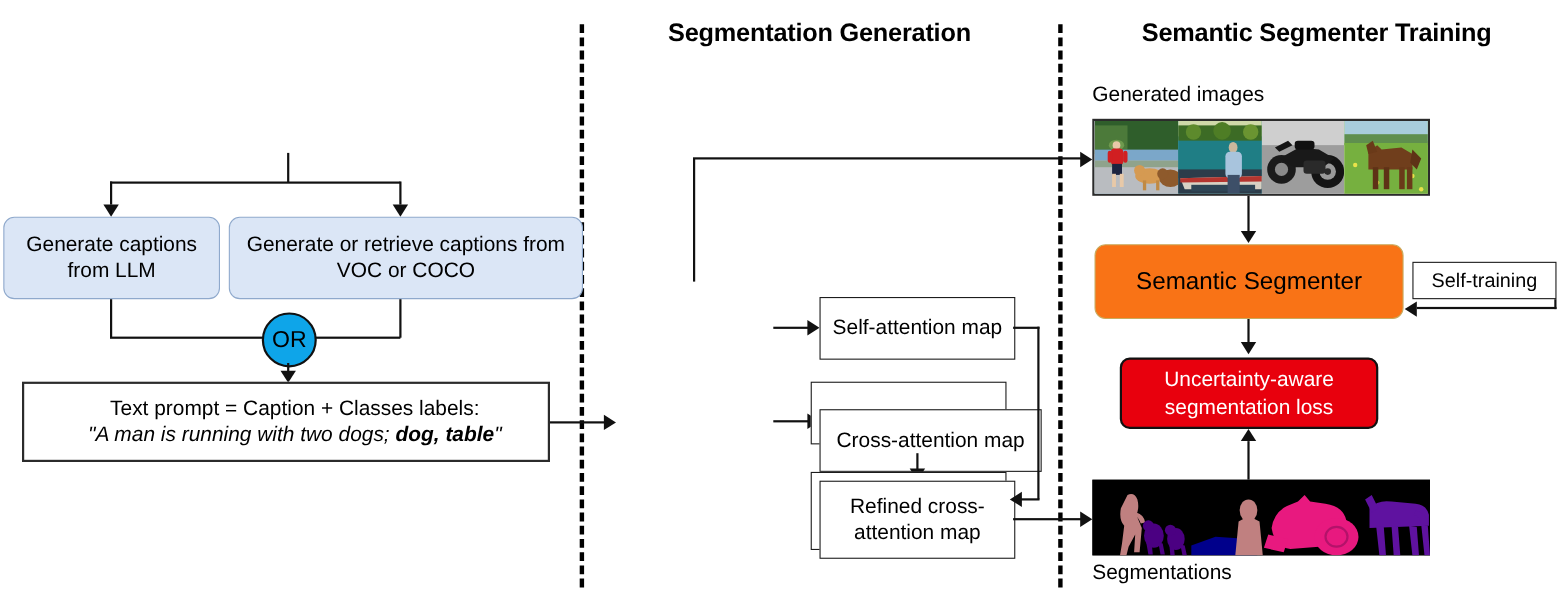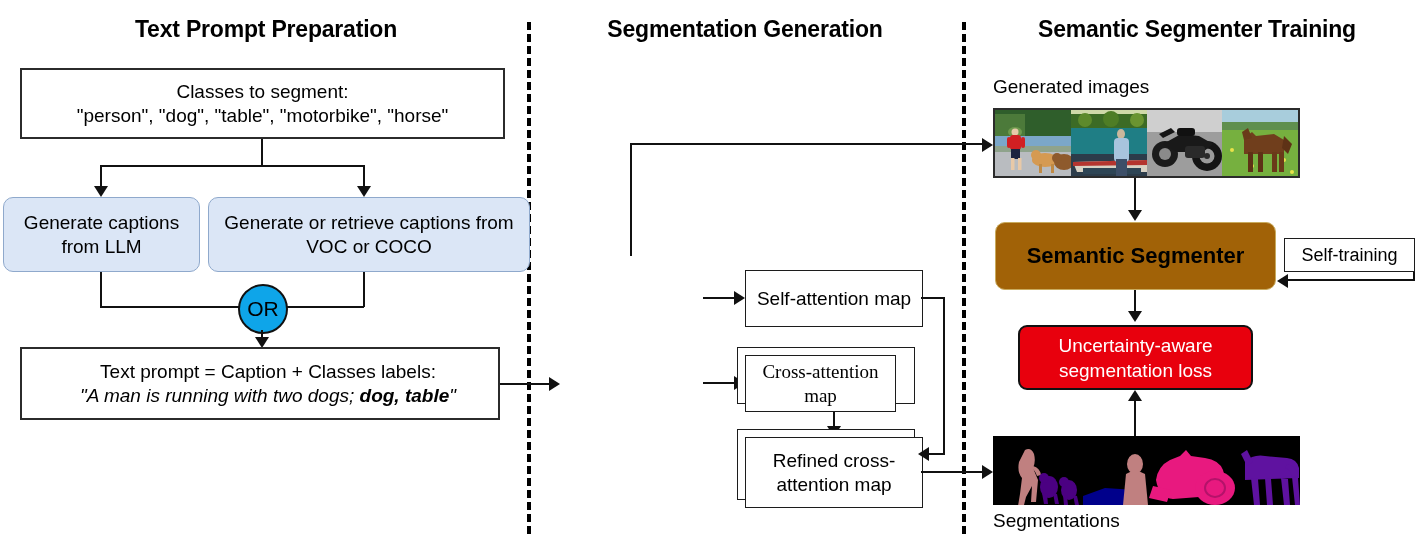--- a/index.html
+++ b/index.html
@@ -11,22 +11,22 @@
              text-align:center;white-space:nowrap;}
 
   .divider{position:absolute;width:0;border-left:4px dashed #000;}
 
   .box{position:absolute;box-sizing:border-box;border:2px solid #2b2b2b;background:#fff;
        display:flex;align-items:center;justify-content:center;text-align:center;
        font-size:19px;line-height:24px;}
   .box.blue{background:#dbe6f6;border:1px solid #8fa9cc;border-radius:10px;}
   .box.sd{background:#dbe6f6;border:1px solid #8fa9cc;border-radius:14px;
           flex-direction:column;font-weight:bold;font-size:21px;line-height:26px;}
-  .box.seg{background:#a16207;border:1px solid #c9ab5e;border-radius:10px;
-           font-weight:bold;font-size:22px;}
+  .box.seg{background:#f97316;border:1px solid #c9ab5e;border-radius:10px;
+           font-weight:normal;font-size:22px;}
   .box.loss{background:#e8000d;border:2px solid #111;border-radius:9px;color:#fff;
             font-size:19px;line-height:25px;}
   .box.small{font-size:18px;line-height:22px;}
   .box.thin{border:1.5px solid #1c1c1c;}
 
   .stack-shadow{position:absolute;box-sizing:border-box;border:1.5px solid #1c1c1c;background:#fff;}
 
   .line{position:absolute;background:#111;}
   .hline{height:2px;}
   .vline{width:2px;}
@@ -51,31 +51,26 @@
   .prompt-l2{display:block;font-style:italic;}
   .prompt-l2 b{font-style:italic;font-weight:bold;}
   .lock{font-size:30px;line-height:30px;margin-top:22px;}
   svg{display:block;}
 </style>
 </head>
 <body>
 
 <div id="stage">
 
-  <div class="col-title" style="left:66px;top:16px;width:400px;">Text Prompt Preparation</div>
   <div class="col-title" style="left:565px;top:16px;width:360px;">Segmentation Generation</div>
   <div class="col-title" style="left:987px;top:16px;width:420px;">Semantic Segmenter Training</div>
 
   <div class="divider" style="left:527px;top:22px;height:512px;"></div>
   <div class="divider" style="left:962px;top:22px;height:512px;"></div>
 
-  <div class="box" style="left:20px;top:68px;width:485px;height:71px;flex-direction:column;">
-    <span>Classes to segment:</span>
-    <span>"person", "dog", "table", "motorbike", "horse"</span>
-  </div>
 
   <div class="line vline" style="left:261px;top:139px;height:27px;"></div>
   <div class="line hline" style="left:100px;top:165px;width:264px;"></div>
   <div class="line vline" style="left:100px;top:165px;height:21px;"></div>
   <div class="line vline" style="left:363px;top:165px;height:21px;"></div>
   <div class="arrow arr-down" style="left:94px;top:186px;"></div>
   <div class="arrow arr-down" style="left:357px;top:186px;"></div>
 
   <div class="box blue" style="left:3px;top:197px;width:197px;height:75px;padding:0 8px;">
     <span>Generate captions from LLM</span>
@@ -108,21 +103,21 @@
 
   <div class="line hline" style="left:703px;top:297px;width:33px;"></div>
   <div class="arrow arr-right" style="left:734px;top:291px;"></div>
   <div class="box thin" style="left:745px;top:270px;width:178px;height:57px;">
     <span>Self-attention map</span>
   </div>
 
   <div class="line hline" style="left:703px;top:382px;width:33px;"></div>
   <div class="arrow arr-right" style="left:734px;top:376px;"></div>
   <div class="stack-shadow" style="left:737px;top:347px;width:178px;height:57px;"></div>
-  <div class="box thin" style="left:745px;top:355px;width:151px;height:57px;font-family:Liberation Serif, serif;">
+  <div class="box thin" style="left:745px;top:372px;width:202px;height:57px;">
     <span>Cross-attention map</span>
   </div>
 
   <div class="line vline" style="left:833px;top:412px;height:16px;"></div>
   <div class="arrow arr-down" style="left:827px;top:426px;"></div>
 
   <div class="stack-shadow" style="left:737px;top:429px;width:178px;height:71px;"></div>
   <div class="box thin" style="left:745px;top:437px;width:178px;height:71px;">
     <span>Refined cross-attention map</span>
   </div>

